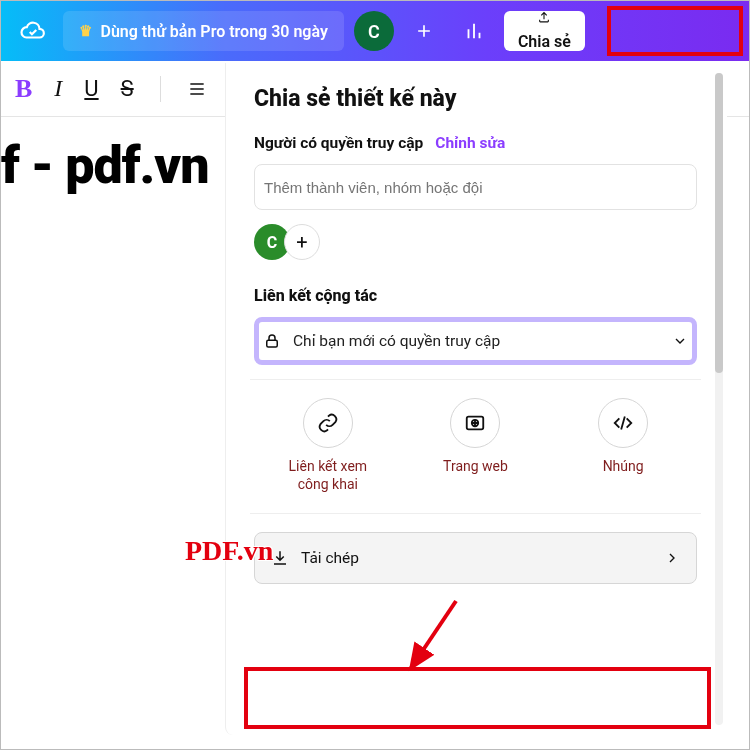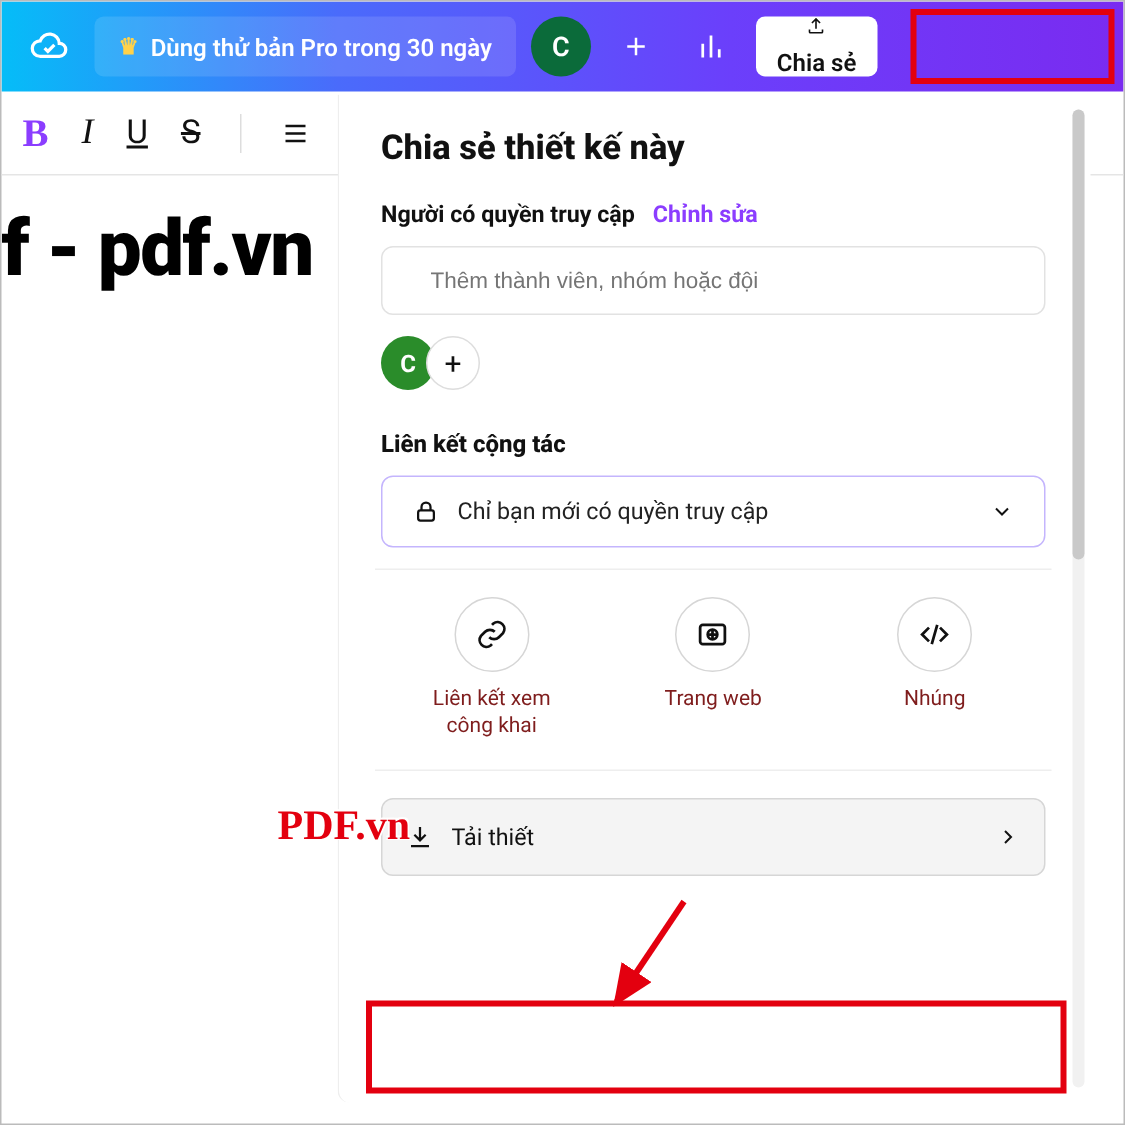--- a/index.html
+++ b/index.html
@@ -84,38 +84,38 @@
     height:100%; overflow:hidden;
   }
   .panel h2 {
     font-size:23px; font-weight:800; color:#111; margin-bottom:22px;
   }
   .access-row { display:flex; gap:12px; align-items:center; margin-bottom:12px; }
   .label-dark { font-weight:700; font-size:15.5px; color:#111; }
   .edit-link { color:#8b3dff; font-weight:700; font-size:15.5px; }
   .input-members {
     width:100%; height:46px; border:1px solid #e2e2e2; border-radius:8px;
-    padding:0 32px; font-size:15px; color:#6b6b6b; outline:none;
+    padding:0 9px; font-size:15px; color:#6b6b6b; outline:none;
     margin-bottom:14px;
   }
   .avatar-row { display:flex; align-items:center; gap:0px; margin-bottom:26px; }
   .avatar-tiny {
     width:36px; height:36px; border-radius:50%; background:#2a8c2a;
     color:#fff; display:flex; align-items:center; justify-content:center;
     font-weight:700; font-size:16px;
   }
   .add-member {
     width:36px; height:36px; border-radius:50%; border:1px solid #ddd;
     display:flex; align-items:center; justify-content:center; color:#111;
     font-size:20px; background:#fff; margin-left:-6px;
   }
   .section-title { font-weight:800; font-size:16px; color:#111; margin-bottom:12px; }
   .access-select {
-    width:100%; height:48px; border:1px solid #c4b5fd; border-radius:8px;
-    padding:0 20px; display:flex; align-items:center; gap:12px; color:#222;
+    width:100%; height:48px; border:5px solid #c4b5fd; border-radius:8px;
+    padding:0 4px; display:flex; align-items:center; gap:12px; color:#222;
     font-size:15.5px; justify-content:space-between; margin-bottom:14px;
   }
   .access-left { display:flex; align-items:center; gap:12px; }
   .copy-btn {
     width:100%; height:48px; border:none; border-radius:8px;
     background:#8b3dff; color:#fff; font-weight:700; font-size:16px;
     margin-bottom:22px;
   }
   .hr { height:1px; background:#eee; margin:0 -4px 18px -4px; }
   .opt-grid {
@@ -270,21 +270,21 @@
       </div>
     </div>
 
     <div class="hr"></div>
 
     <div class="download-row">
       <div class="dl-left">
         <svg width="18" height="18" viewBox="0 0 24 24" fill="none" stroke="#111" stroke-width="2">
             <path d="M12 3v12M7 10l5 5 5-5M4 20h16"></path>
           </svg>
-        <span>Tải thiết</span>
+        <span>Tải chép</span>
       </div>
       <svg width="16" height="16" viewBox="0 0 24 24" fill="none" stroke="#111" stroke-width="2">
           <path d="M9 6l6 6-6 6"></path>
         </svg>
     </div>
 
   </div>
 </div>
 
 <div class="red-box-dl"></div>

